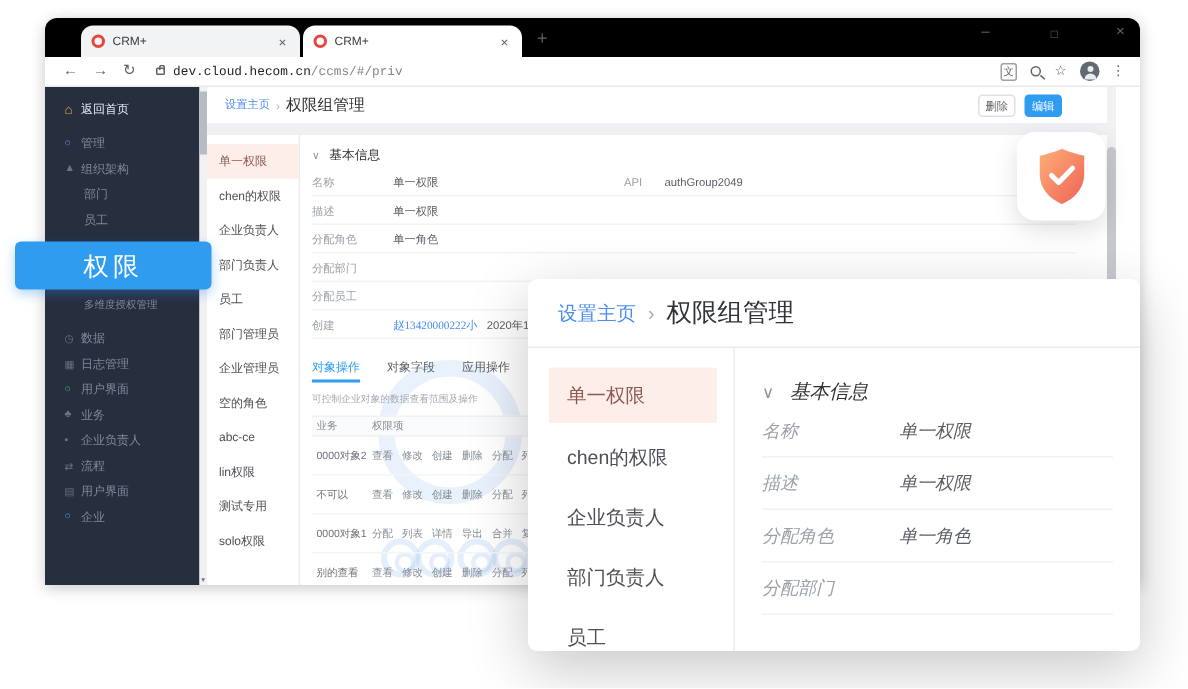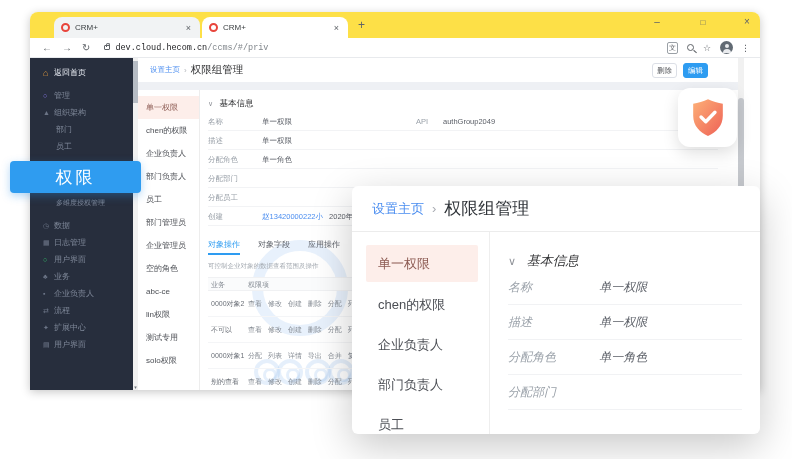--- a/index.html
+++ b/index.html
@@ -3,21 +3,21 @@
 <meta charset="utf-8">
 <style>
   * { margin:0; padding:0; box-sizing:border-box; }
   html,body { background:#fff; }
   body { font-family:"Liberation Sans","DejaVu Sans",sans-serif; }
   .stage { position:relative; width:792px; height:459px; background:#fff; overflow:hidden; }
 
   
   .browser { position:absolute; left:30px; top:12px; width:730px; height:378px;
              background:#fff; border-radius:8px 8px 0 0; box-shadow:0 2px 10px rgba(0,0,0,.22); }
-  .tabstrip { position:absolute; left:0; top:0; width:100%; height:26px; background:#fde047; border-radius:8px 8px 0 0; }
+  .tabstrip { position:absolute; left:0; top:0; width:100%; height:26px; background:#000000; border-radius:8px 8px 0 0; }
   .tab { position:absolute; top:5px; height:21px; border-radius:8px 8px 0 0; display:flex; align-items:center;
          padding:0 7px; font-size:8px; color:#3c4043; }
   .tab1 { left:24px; width:146px; background:#f1f3f4; }
   .tab2 { left:172px; width:146px; background:#fff; }
   .favicon { width:9px; height:9px; border:2.5px solid #e8453c; border-radius:50%; margin-right:5px; flex:0 0 auto; }
   .tab-title { flex:1; overflow:hidden; white-space:nowrap; }
   .tab-close { color:#5f6368; font-size:9px; padding:0 2px; }
   .newtab { position:absolute; left:328px; top:6px; font-size:12px; color:#5f6368; }
   .winctl { position:absolute; top:4px; font-size:10px; color:#5f6368; width:14px; text-align:center; }
   .ctl-min { left:620px; } .ctl-max { left:666px; font-size:8px; top:6px; } .ctl-close { left:710px; }
@@ -72,21 +72,21 @@
   .group-item.active { background:#fdeeea; color:#8c5a52; }
 
   .detail { flex:1; position:relative; padding:0 26px 0 8px; z-index:1; }
   .sect-head { margin-top:8px; height:14px; font-size:8.5px; color:#303133; }
   .sect-caret { color:#909399; font-size:7px; margin-right:4px; }
   .frow { position:relative; height:19px; line-height:19px; border-bottom:1px solid #f2f3f5; font-size:7.5px; }
   .flabel { display:inline-block; width:52px; color:#9aa1a9; }
   .fvalue { color:#5a5e66; }
   .flabel2 { position:absolute; left:208px; color:#9aa1a9; }
   .fvalue2 { position:absolute; left:235px; color:#5a5e66;text-align:right; }
-  .flink { color:#4a8df0; margin-right:4px; }
+  .flink { color:#4a8df0; margin-right:4px;font-family:Liberation Serif, serif; }
   .ptabs { margin-top:13px; height:16px; display:flex; font-size:8px; color:#5a5e66; }
   .ptab { margin-right:18px; padding-bottom:3px; }
   .ptab.active { color:#2e9cf1; border-bottom:2px solid #2e9cf1; }
   .hint { margin-top:7px; font-size:6.5px; color:#a3a9b0; }
   .ptable { margin-top:6px; }
   .thead { height:14px; line-height:14px; background:#fafbfc; border-top:1px solid #f0f1f3; border-bottom:1px solid #f0f1f3;
            font-size:7px; color:#888e96; display:flex; }
   .th-biz { width:40px; padding-left:3px; } .th-perms { flex:1; }
   .trow { height:26px; display:flex; align-items:center; border-bottom:1px solid #f4f5f7; font-size:7px; }
   .td-biz { width:40px; padding-left:3px; color:#6b7078; white-space:nowrap; }
@@ -211,26 +211,26 @@
       </div>
       <div class="snav-row">
         <span class="snav-ic">▪</span>
         <span>企业负责人</span>
       </div>
       <div class="snav-row">
         <span class="snav-ic">⇄</span>
         <span>流程</span>
       </div>
       <div class="snav-row">
-        <span class="snav-ic">✦</span>
-        <span>扩展中心</span>
-      </div>
-      <div class="snav-row">
         <span class="snav-ic">▤</span>
         <span>用户界面</span>
+      </div>
+      <div class="snav-row">
+        <span class="snav-ic ic-blue">○</span>
+        <span>企业</span>
       </div>
     </div>
     <div class="snav-scroll">
       <span class="snav-thumb"></span>
       <span class="snav-down">▾</span>
     </div>
 
     <div class="main">
       <div class="crumbbar">
         <span class="crumb-home">设置主页</span>

